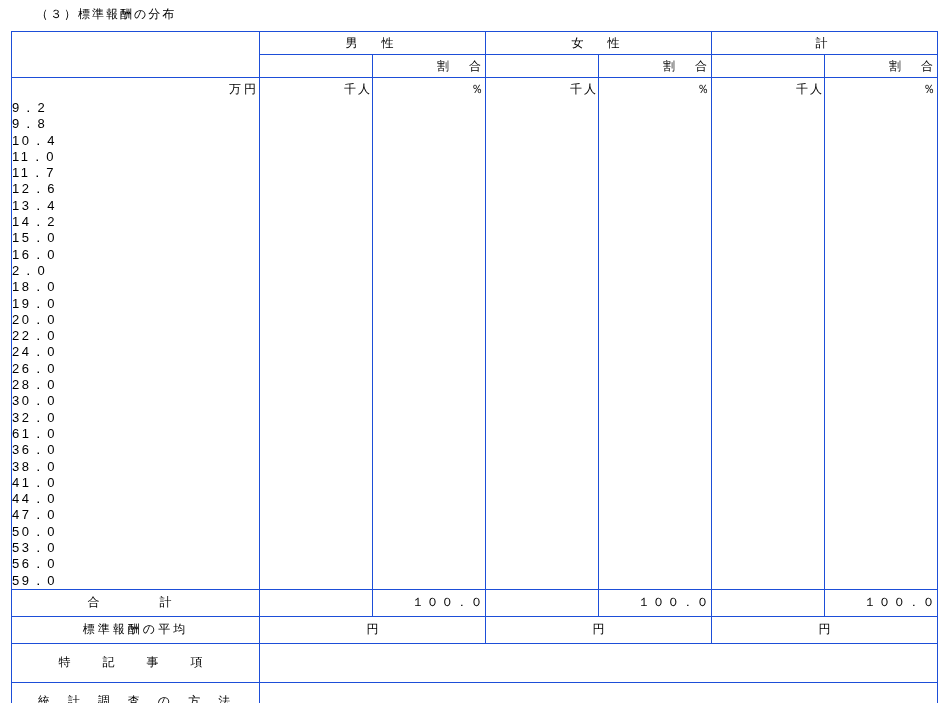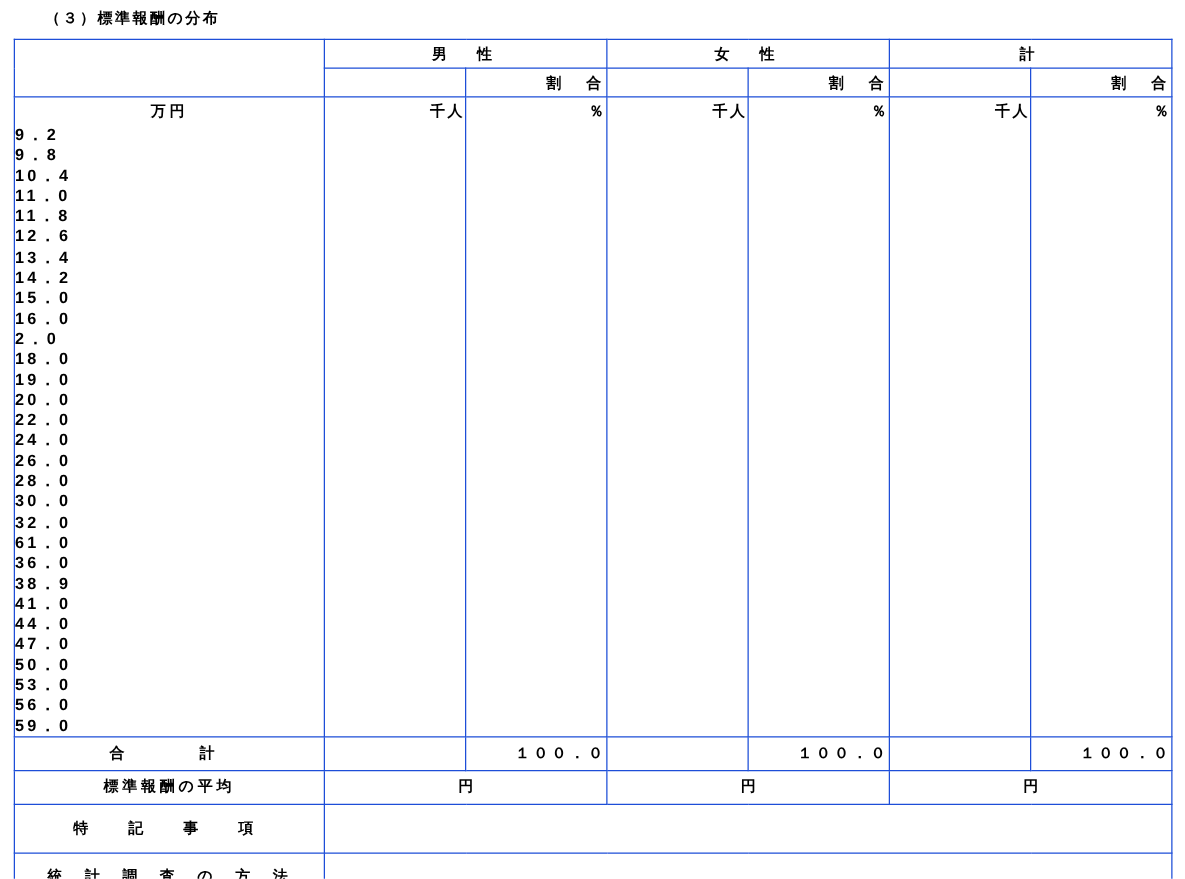--- a/index.html
+++ b/index.html
@@ -13,21 +13,20 @@
     font-family: "Liberation Sans", sans-serif;
     color: #000000;
     position: relative;
     overflow: hidden;
   }
   .page {
     position: relative;
     width: 948px;
     height: 703px;
     box-sizing: border-box;
-    font-weight: bold;
   }
   .section-title {
     position: absolute;
     left: 36px;
     top: 6px;
     font-size: 12px;
     letter-spacing: 2px;
     white-space: nowrap;
   }
   table.dist {
@@ -60,21 +59,21 @@
   }
   .unit-row td {
     height: 22px;
   }
   .unit-right {
     text-align: right;
     padding-right: 14px;
     letter-spacing: 2px;
   }
   .unit-label {
-    text-align: center;
+    text-align: right;
     padding-right: 40px;
     letter-spacing: 3px;
   }
   .no-border-bottom { border-bottom: none !important; }
   .no-border-top { border-top: none !important; }
 
   .band-cell {
     vertical-align: top;
     padding: 0;
     height: 440px;
@@ -171,39 +170,39 @@
         <td class="unit-right no-border-bottom">％</td>
       </tr>
 
       <tr>
         <td class="band-cell no-border-top">
           <ul class="band-list">
             <li>9．2</li>
             <li>9．8</li>
             <li>10．4</li>
             <li>11．0</li>
-            <li>11．8</li>
+            <li>11．7</li>
             <li>12．6</li>
             <li>13．4</li>
             <li>14．2</li>
             <li>15．0</li>
             <li>16．0</li>
             <li>2．0</li>
             <li>18．0</li>
             <li>19．0</li>
             <li>20．0</li>
             <li>22．0</li>
             <li>24．0</li>
             <li>26．0</li>
             <li>28．0</li>
             <li>30．0</li>
             <li>32．0</li>
             <li>61．0</li>
             <li>36．0</li>
-            <li>38．9</li>
+            <li>38．0</li>
             <li>41．0</li>
             <li>44．0</li>
             <li>47．0</li>
             <li>50．0</li>
             <li>53．0</li>
             <li>56．0</li>
             <li>59．0</li>
           </ul>
         </td>
         <td class="blank-cell no-border-top"></td>

